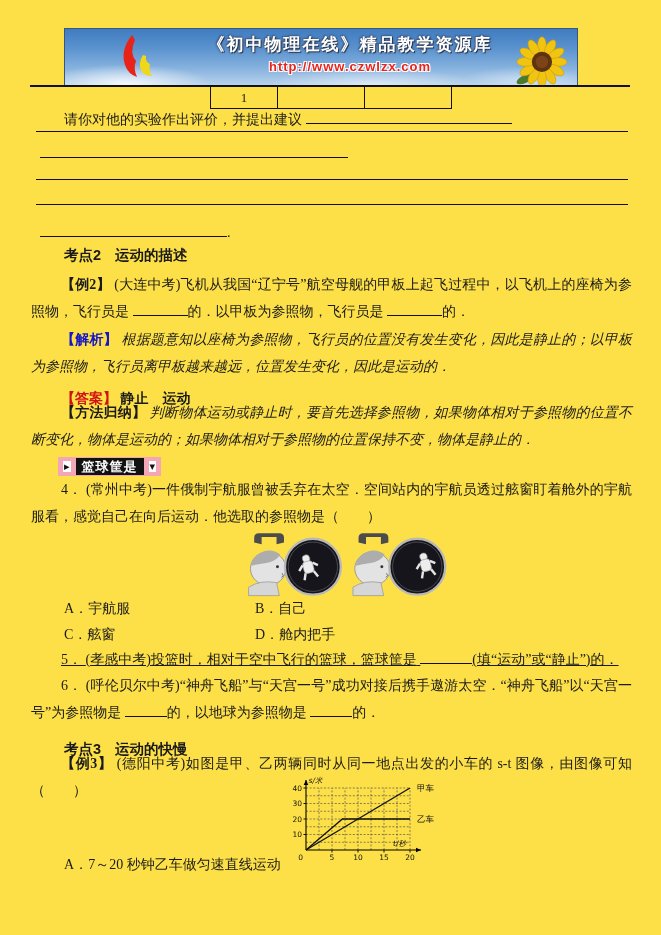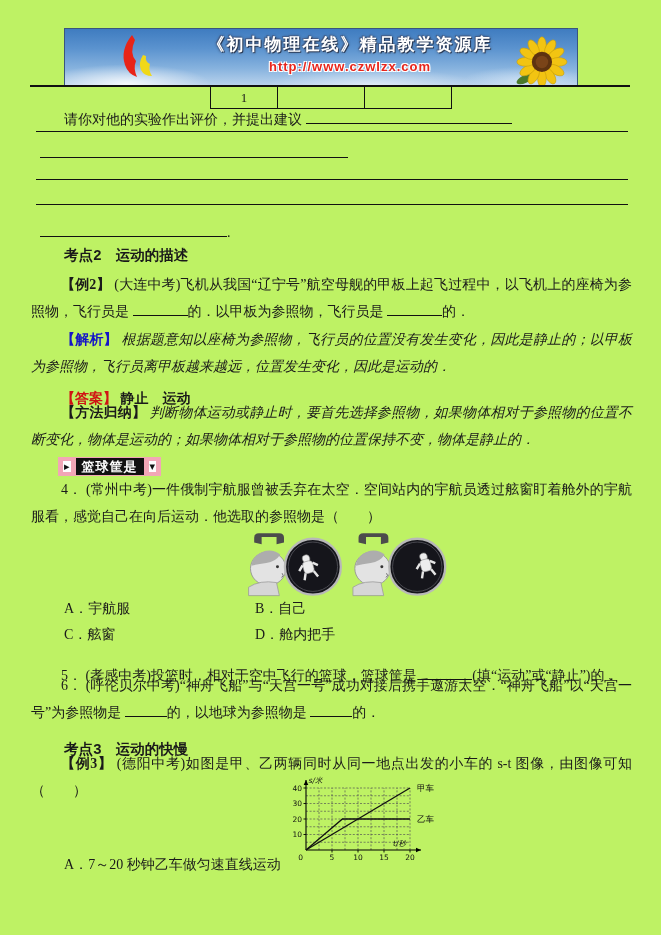--- a/index.html
+++ b/index.html
@@ -1,18 +1,18 @@
 <!DOCTYPE html>
 <html><head>
 <meta charset="utf-8">
 <style>
   * { margin:0; padding:0; box-sizing:border-box; }
   html,body { background:#fff; }
   #page {
-    position:relative; width:661px; height:935px; background:#bef264;
+    position:relative; width:661px; height:935px; background:#fde047;
     font-family:"Liberation Serif","DejaVu Serif",serif;
     font-size:14px; color:#1a1a1a; overflow:hidden;
   }
   
   #banner {
     position:absolute; left:64px; top:28px; width:514px; height:58px;
     border:1px solid #3a567c;
     background:
       radial-gradient(ellipse 120px 28px at 12% 98%, rgba(255,255,255,.85), rgba(255,255,255,0) 70%),
       radial-gradient(ellipse 150px 24px at 60% 100%, rgba(255,255,255,.55), rgba(255,255,255,0) 70%),
@@ -44,21 +44,21 @@
   .c1 { width:68px; } .c2 { width:87px; } .c3 { width:87px; }
   
   .line { position:absolute; white-space:nowrap; }
   .para { position:absolute; left:31px; width:601px; line-height:27px; text-indent:30px; text-align:justify; }
   .blank { display:inline-block; border-bottom:1px solid #111; height:13px; vertical-align:baseline; }
   .rule { position:absolute; height:0; border-bottom:1.5px solid #111; }
   .tag { font-weight:bold; }
   .tag-blue { color:#1414c8; font-weight:bold; }
   .tag-red  { color:#d01414; font-weight:bold; }
   .kaiti { font-style:italic; }
-  .heading { position:absolute; left:64px; font-weight:bold; font-family:Liberation Mono, monospace; font-size:14.5px; }
+  .heading { position:absolute; left:64px; font-weight:bold; font-family:Liberation Sans, sans-serif; font-size:14.5px; }
   .heading .h-title { margin-left:14px; }
   
   #training-badge {
     position:absolute; left:58px; top:457px; height:19px; padding:0 5px;
     background:#f2a6b6; display:flex; align-items:center; gap:5px;
   }
   #training-badge .arrow { color:#111; font-size:11px; line-height:1; background:#fdfdfd; padding:0 1px; }
   #training-badge .badge-box {
     background:#111; color:#fff; font-weight:bold; font-size:13px; line-height:17px;
     padding:0 6px; letter-spacing:1px; font-family:"Liberation Sans","DejaVu Sans",sans-serif;
@@ -202,21 +202,21 @@
   <div class="opt" style="left:255px; top:600px;">
     <span>B．</span><span>自己</span>
   </div>
   <div class="opt" style="left:64px; top:626px;">
     <span>C．</span><span>舷窗</span>
   </div>
   <div class="opt" style="left:255px; top:626px;">
     <span>D．</span><span>舱内把手</span>
   </div>
 
-  <p class="para" style="top:662px;">
+  <p class="para" style="top:646px;text-decoration:underline;">
     <span>5．</span>
     <span>(孝感中考)投篮时，相对于空中飞行的篮球，篮球筐是</span>
     <span class="blank" style="width:52px;"></span><span>(填“运动”或“静止”)的．</span>
   </p>
 
   <p class="para" style="top:672px;">
     <span>6．</span>
     <span>(呼伦贝尔中考)“神舟飞船”与“天宫一号”成功对接后携手遨游太空．“神舟飞船”以“天宫一号”为参照物是</span>
     <span class="blank" style="width:42px;"></span><span>的，以地球为参照物是</span>
     <span class="blank" style="width:42px;"></span><span>的．</span>

